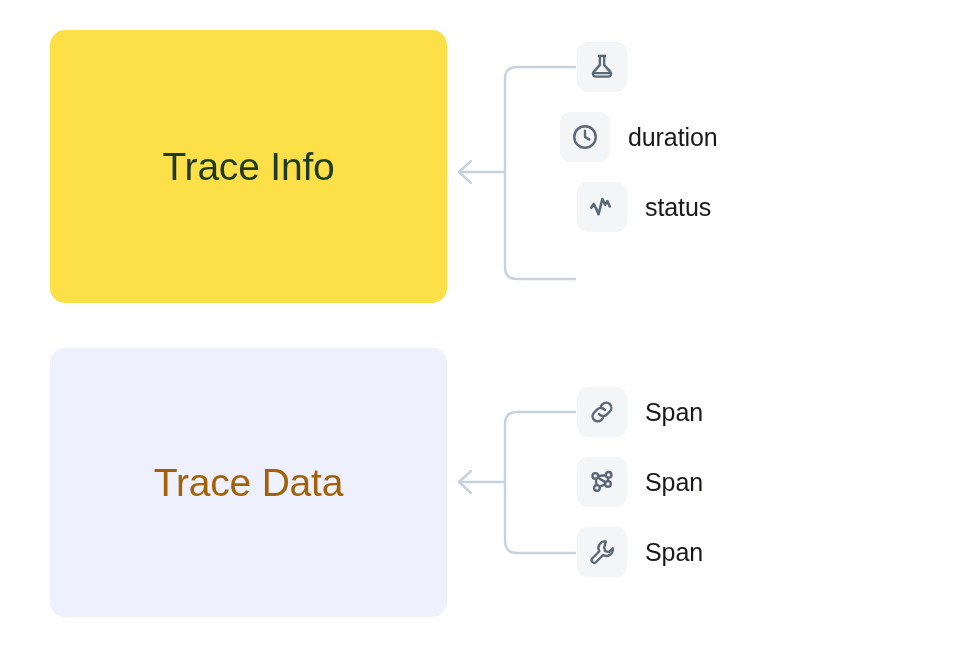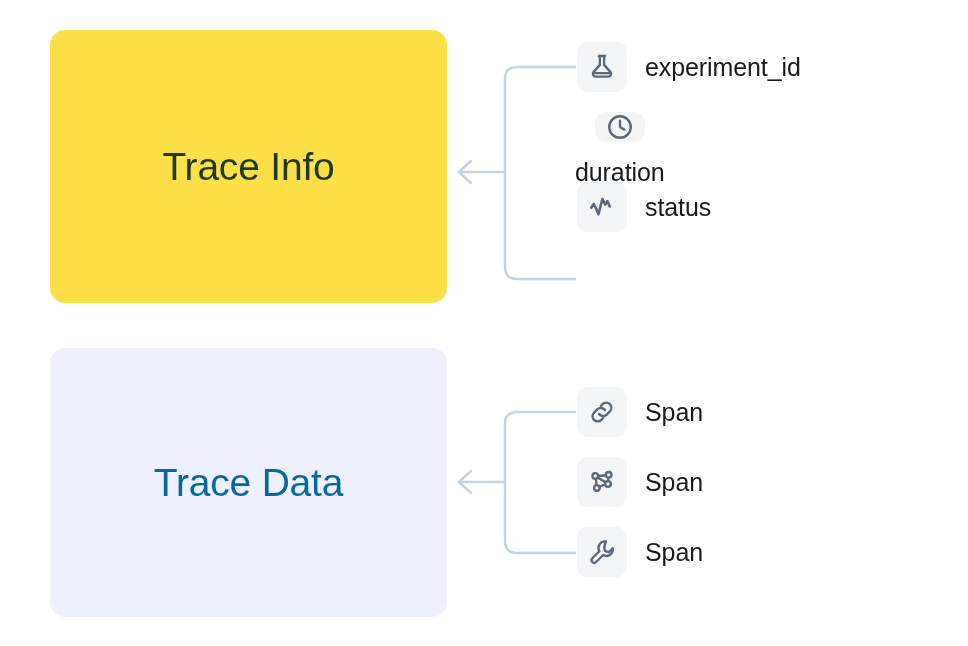--- a/index.html
+++ b/index.html
@@ -47,21 +47,21 @@
   }
   #box-trace-info .group-label { color: #1e3a22; }
 
   #box-trace-data {
     left: 50px;
     top: 348px;
     width: 397px;
     height: 269px;
     background: #eef0fd;
   }
-  #box-trace-data .group-label { color: #0369a1; }
+  #box-trace-data .group-label { color: #a16207; }
 
   
   #connectors {
     position: absolute;
     left: 0;
     top: 0;
     width: 968px;
     height: 646px;
     pointer-events: none;
   }
@@ -126,24 +126,23 @@
   </svg>
 
   <div class="attr-row" style="left:577px; top:42px;">
     <span class="icon-tile">
       <svg width="30" height="30" viewBox="0 0 24 24" fill="none" stroke="#5a6878" stroke-width="1.9" stroke-linecap="round" stroke-linejoin="round">
         <path d="M9.5 3.2 h5"></path>
         <path d="M10.3 3.2 v7.1 L5.2 16.1 a2.2 2.2 0 0 0 1.7 3.6 h10.2 a2.2 2.2 0 0 0 1.7 -3.6 l-5.1 -5.8 V3.2"></path>
         <path d="M6.1 16.9 h11.8"></path>
       </svg>
     </span>
-    <span class="attr-label">experiment_id</span>
   </div>
 
-  <div class="attr-row" style="left:575px; top:112px;flex-direction:column;">
+  <div class="attr-row" style="left:560px; top:112px;">
     <span class="icon-tile">
       <svg width="30" height="30" viewBox="0 0 24 24" fill="none" stroke="#5a6878" stroke-width="1.9" stroke-linecap="round" stroke-linejoin="round">
         <circle cx="12" cy="12" r="8.6"></circle>
         <path d="M12 6.9 V12 l3.5 2.1"></path>
       </svg>
     </span>
     <span class="attr-label">duration</span>
   </div>
 
   <div class="attr-row" style="left:577px; top:182px;text-align:right;">

